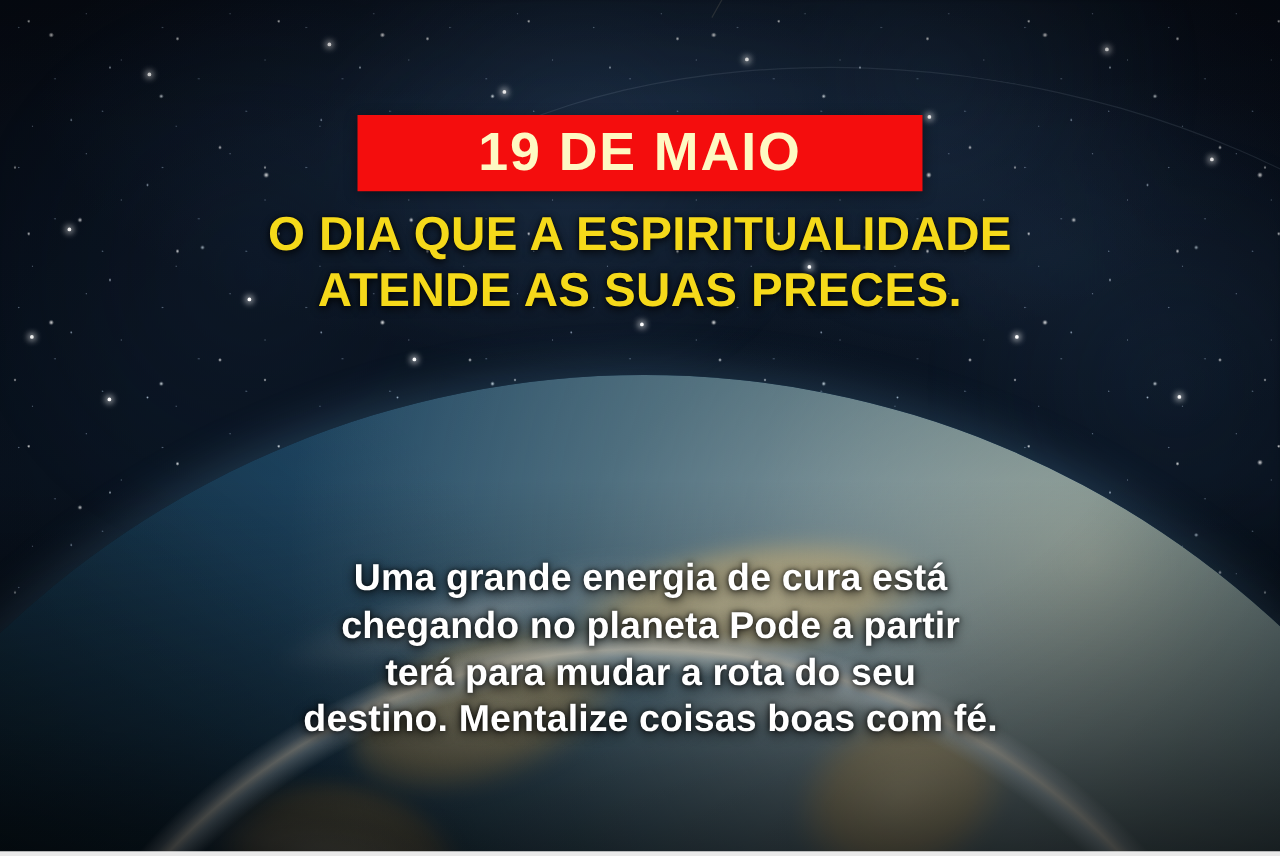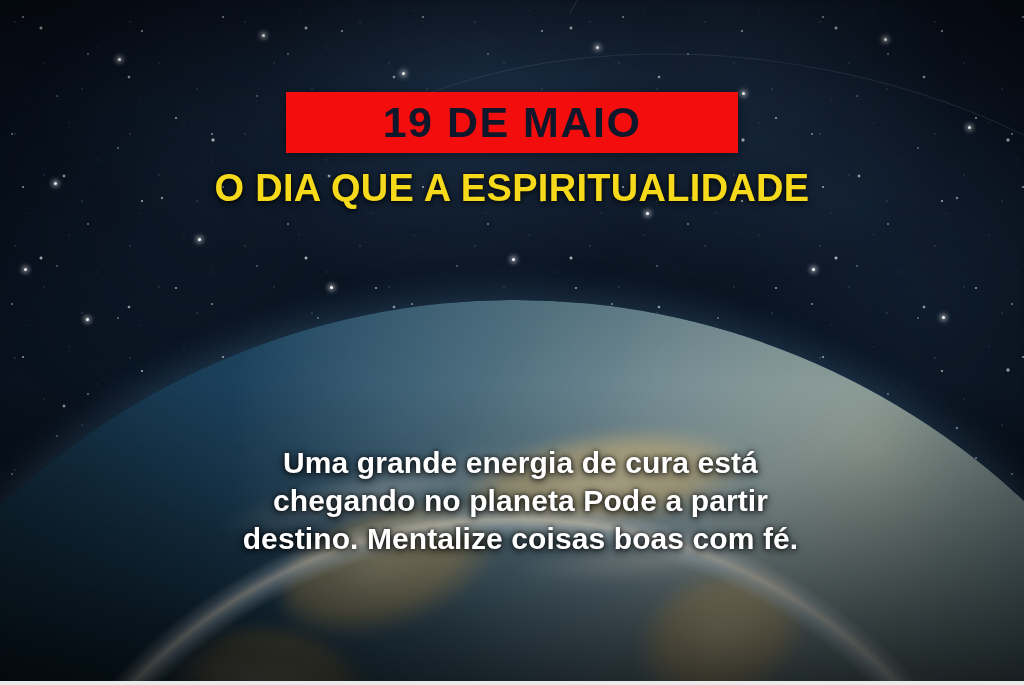--- a/index.html
+++ b/index.html
@@ -210,21 +210,21 @@
     top: 92px;
     width: 452px;
     height: 61px;
     background: #f40d0d;
     display: flex;
     align-items: center;
     justify-content: center;
     box-shadow: 0 2px 10px rgba(0,0,0,0.45);
   }
   .date-banner .date-text {
-    color: #0f172a;
+    color: #fef9c3;
     font-size: 43px;
     font-weight: bold;
     letter-spacing: 1.5px;
     line-height: 1;
     white-space: nowrap;
   }
 
   .headline {
     position: absolute;
     left: 0; right: 0;
@@ -329,25 +329,27 @@
   <div class="vignette"></div>
 
   <div class="content">
 
     <div class="date-banner">
       <span class="date-text">19 DE MAIO</span>
     </div>
 
     <div class="headline">
       <span class="hl-line">O DIA QUE A ESPIRITUALIDADE</span>
+      <span class="hl-line">ATENDE AS SUAS PRECES.</span>
     </div>
 
     <div class="body-copy">
       <span class="bc-line">Uma grande energia de cura está</span>
       <span class="bc-line">chegando no planeta Pode a partir</span>
+      <span class="bc-line">terá para mudar a rota do seu</span>
       <span class="bc-line">destino. Mentalize coisas boas com fé.</span>
     </div>
 
 
   </div>
 
   <div class="bottom-strip"></div>
 </div>
 
 </body></html>

